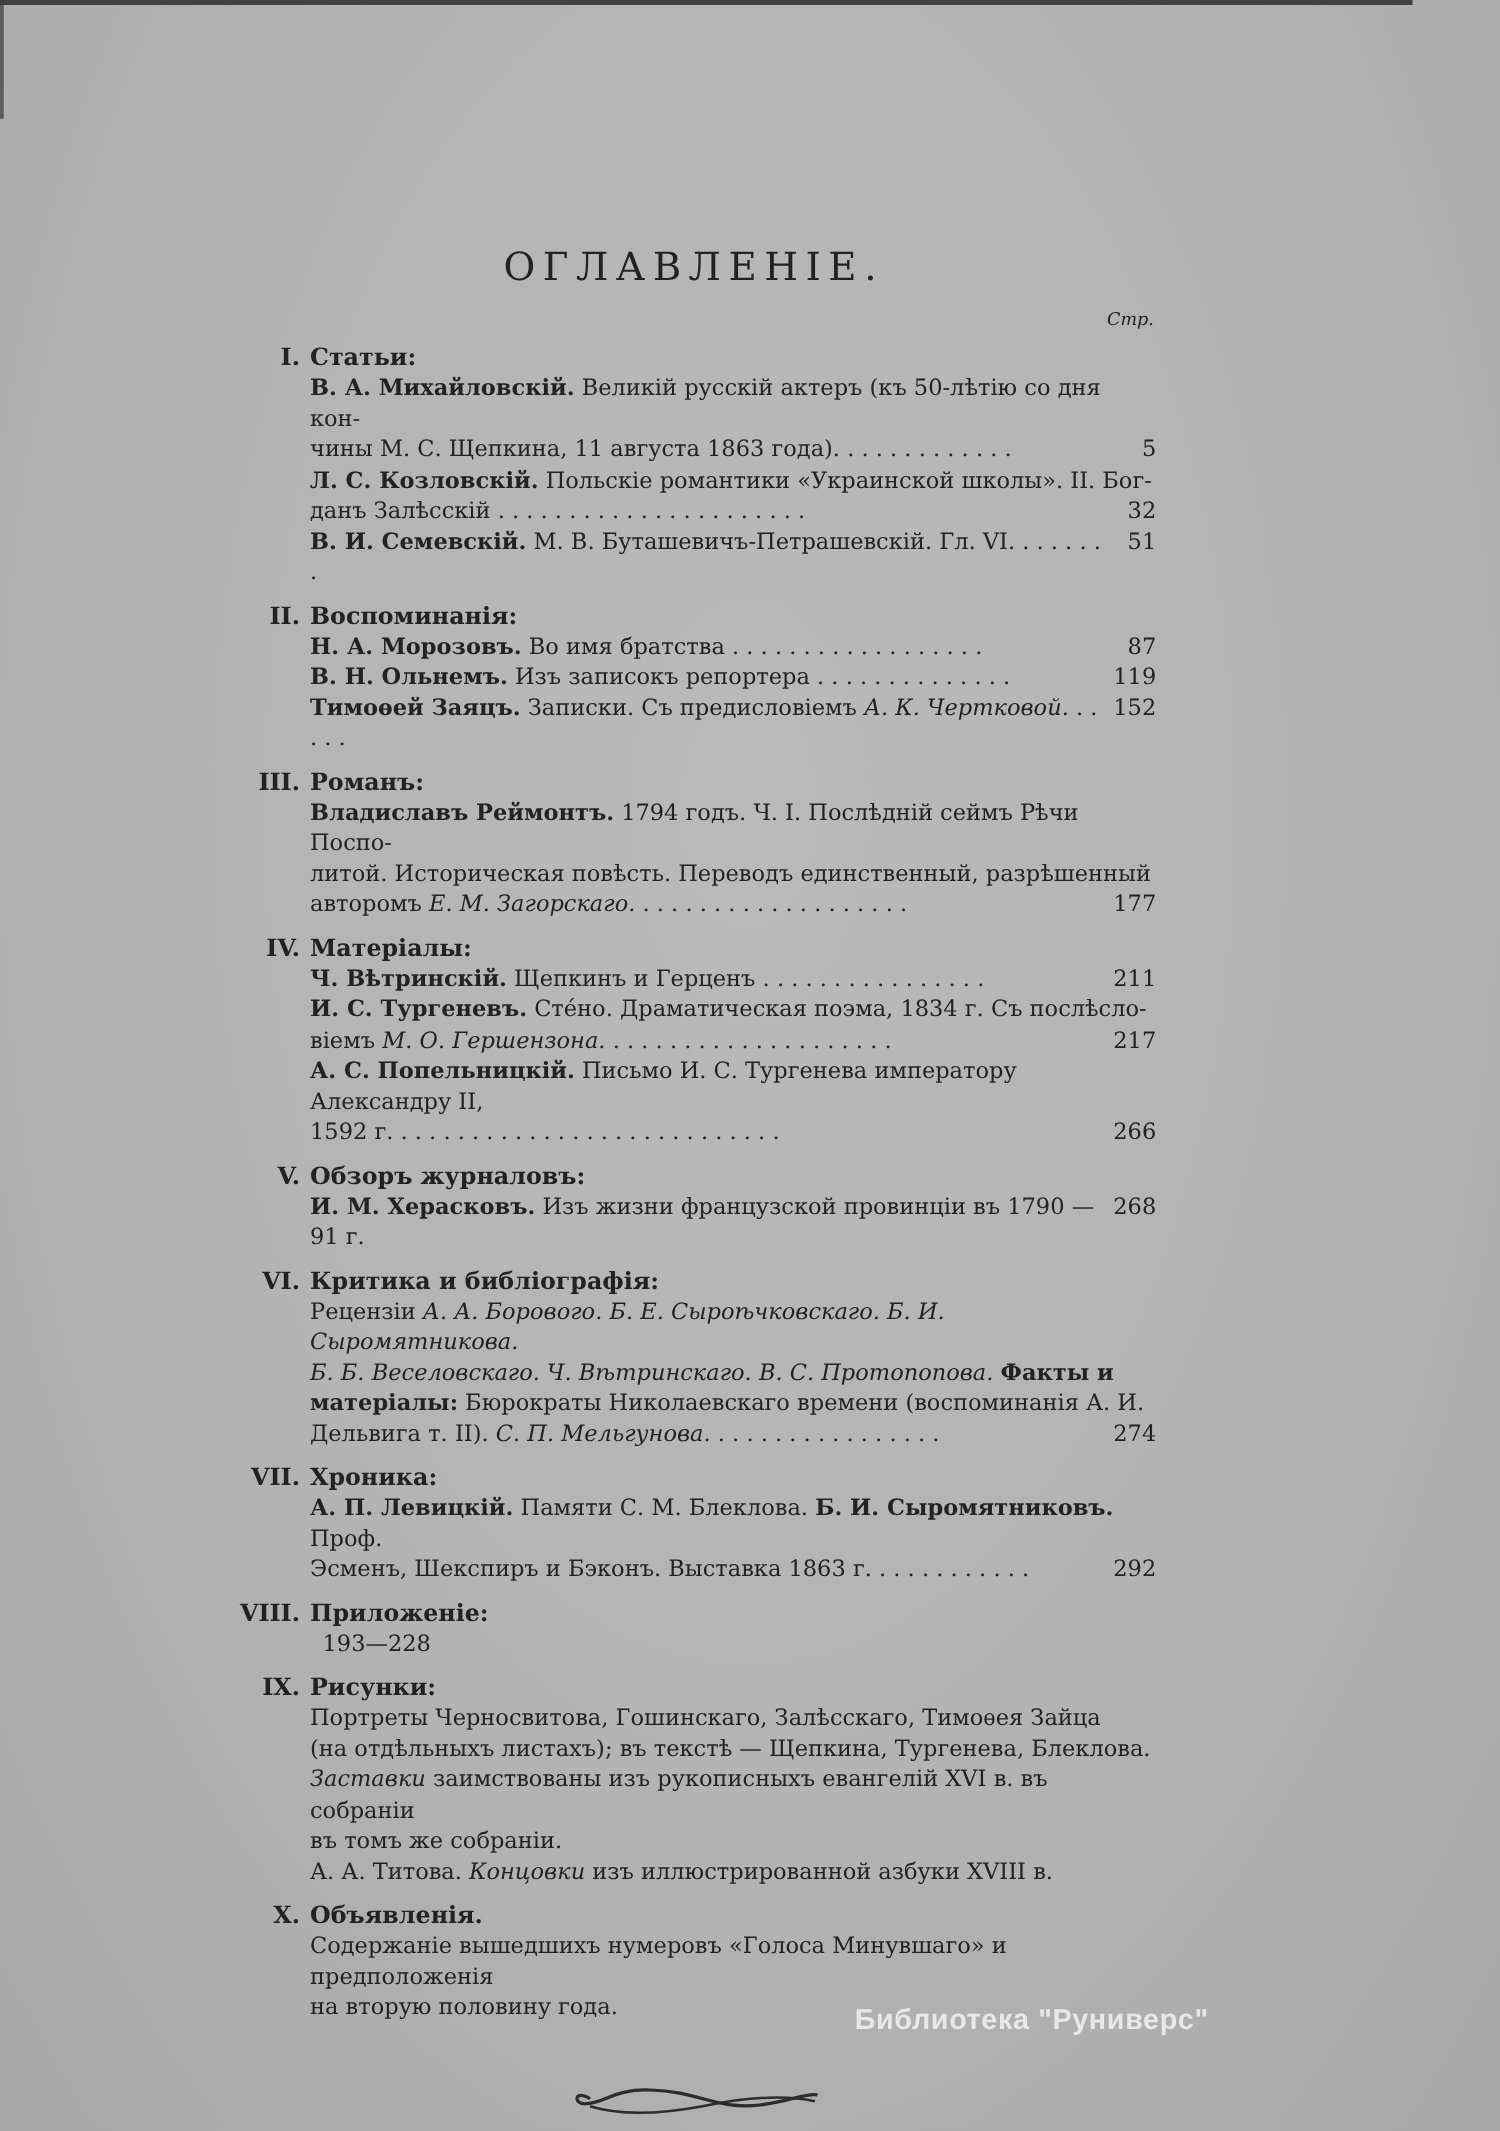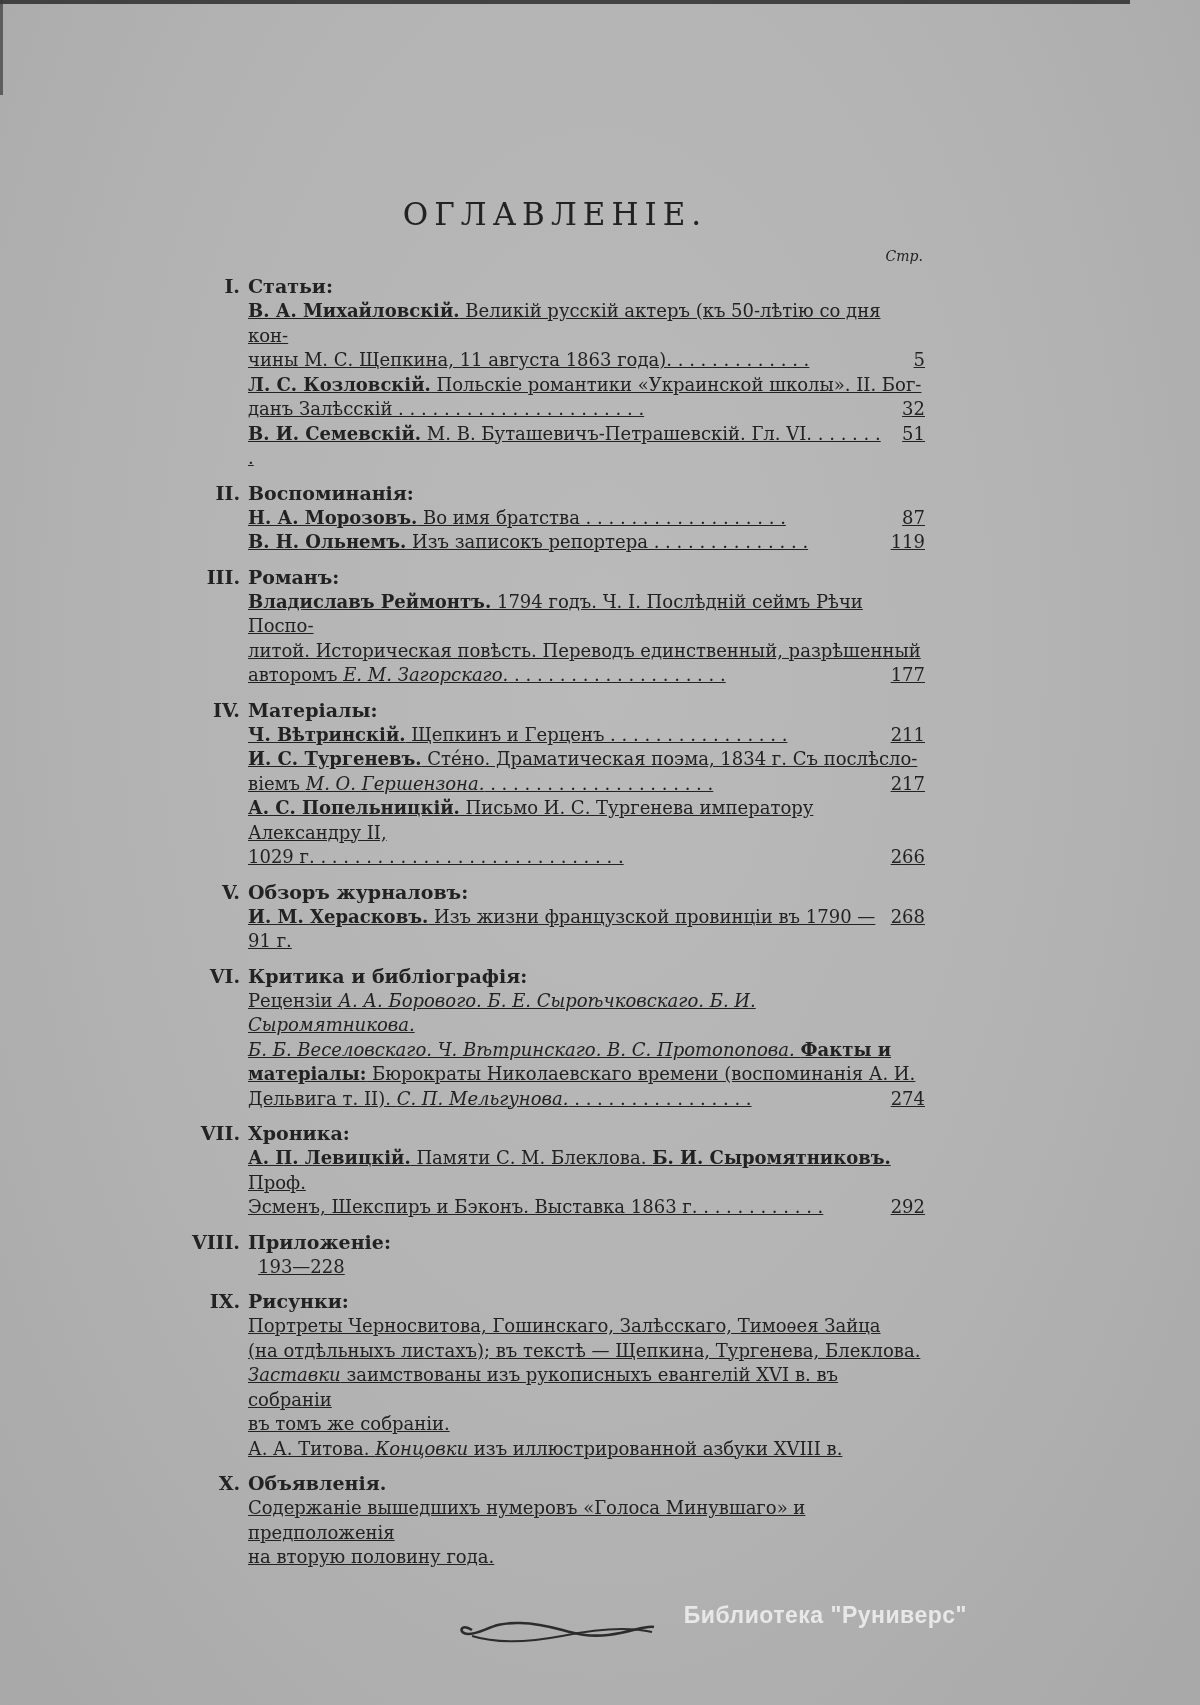--- a/index.html
+++ b/index.html
@@ -24,21 +24,21 @@
     margin:0 0 16px 0;white-space:nowrap;
   }
   .str-label{
     text-align:right;font-style:italic;font-size:14px;margin:0 2px 2px 0;
   }
 
   .section{margin-top:10px;}
   .heading{display:flex;font-weight:bold;font-size:19px;line-height:25px;}
   .heading .num{flex:0 0 55px;text-align:right;margin-right:8px;}
   .entries{margin-left:63px;}
-  .entry{font-size:18px;line-height:24.5px;text-align:left;text-decoration:underline;}
+  .entry{font-size:18px;line-height:24.5px;text-align:left;}
   .line{min-height:24.5px;}
   .lastline{display:flex;justify-content:space-between;align-items:baseline;}
   .line-text{display:inline;}
   .page-num{padding-left:10px;white-space:nowrap;}
   .b{font-weight:bold;}
   .i{font-style:italic;}
 
   .ornament{width:210px;margin:42px auto 0 auto;display:block;}
   .ornament svg{display:block;}
   .ornament path{stroke:#2c2c2c;fill:none;}
@@ -100,20 +100,26 @@
               <span class="line-text"><span class="b">Н. А. Морозовъ.</span><span> Во имя братства . . . . . . . . . . . . . . . . . .</span></span>
               <span class="page-num">87</span>
             </div>
           </div>
           <div class="entry">
             <div class="line lastline">
               <span class="line-text"><span class="b">В. Н. Ольнемъ.</span><span> Изъ записокъ репортера . . . . . . . . . . . . . .</span></span>
               <span class="page-num">119</span>
             </div>
           </div>
+          <div class="entry">
+            <div class="line lastline">
+              <span class="line-text"><span class="b">Тимоѳей Заяцъ.</span><span> Записки. Съ предисловіемъ </span><span class=" i">А. К. Чертковой.</span><span> . . . . .</span></span>
+              <span class="page-num">152</span>
+            </div>
+          </div>
         </div>
       </div>
       <div class="section">
         <div class="heading">
           <span class="num">III.</span>
           <span class="sec-title">Романъ:</span>
         </div>
         <div class="entries">
           <div class="entry">
             <div class="line"><span class="b">Владиславъ Реймонтъ.</span><span> 1794 годъ. Ч. I. Послѣдній сеймъ Рѣчи Поспо-</span></div>
@@ -140,21 +146,21 @@
           <div class="entry">
             <div class="line"><span class="b">И. С. Тургеневъ.</span><span> Сте́но. Драматическая поэма, 1834 г. Съ послѣсло-</span></div>
             <div class="line lastline">
               <span class="line-text"><span>віемъ </span><span class=" i">М. О. Гершензона.</span><span> . . . . . . . . . . . . . . . . . . . .</span></span>
               <span class="page-num">217</span>
             </div>
           </div>
           <div class="entry">
             <div class="line"><span class="b">А. С. Попельницкій.</span><span> Письмо И. С. Тургенева императору Александру II,</span></div>
             <div class="line lastline">
-              <span class="line-text"><span>1029 г. . . . . . . . . . . . . . . . . . . . . . . . . . . .</span></span>
+              <span class="line-text"><span>1592 г. . . . . . . . . . . . . . . . . . . . . . . . . . . .</span></span>
               <span class="page-num">266</span>
             </div>
           </div>
         </div>
       </div>
       <div class="section">
         <div class="heading">
           <span class="num">V.</span>
           <span class="sec-title">Обзоръ журналовъ:</span>
         </div>

